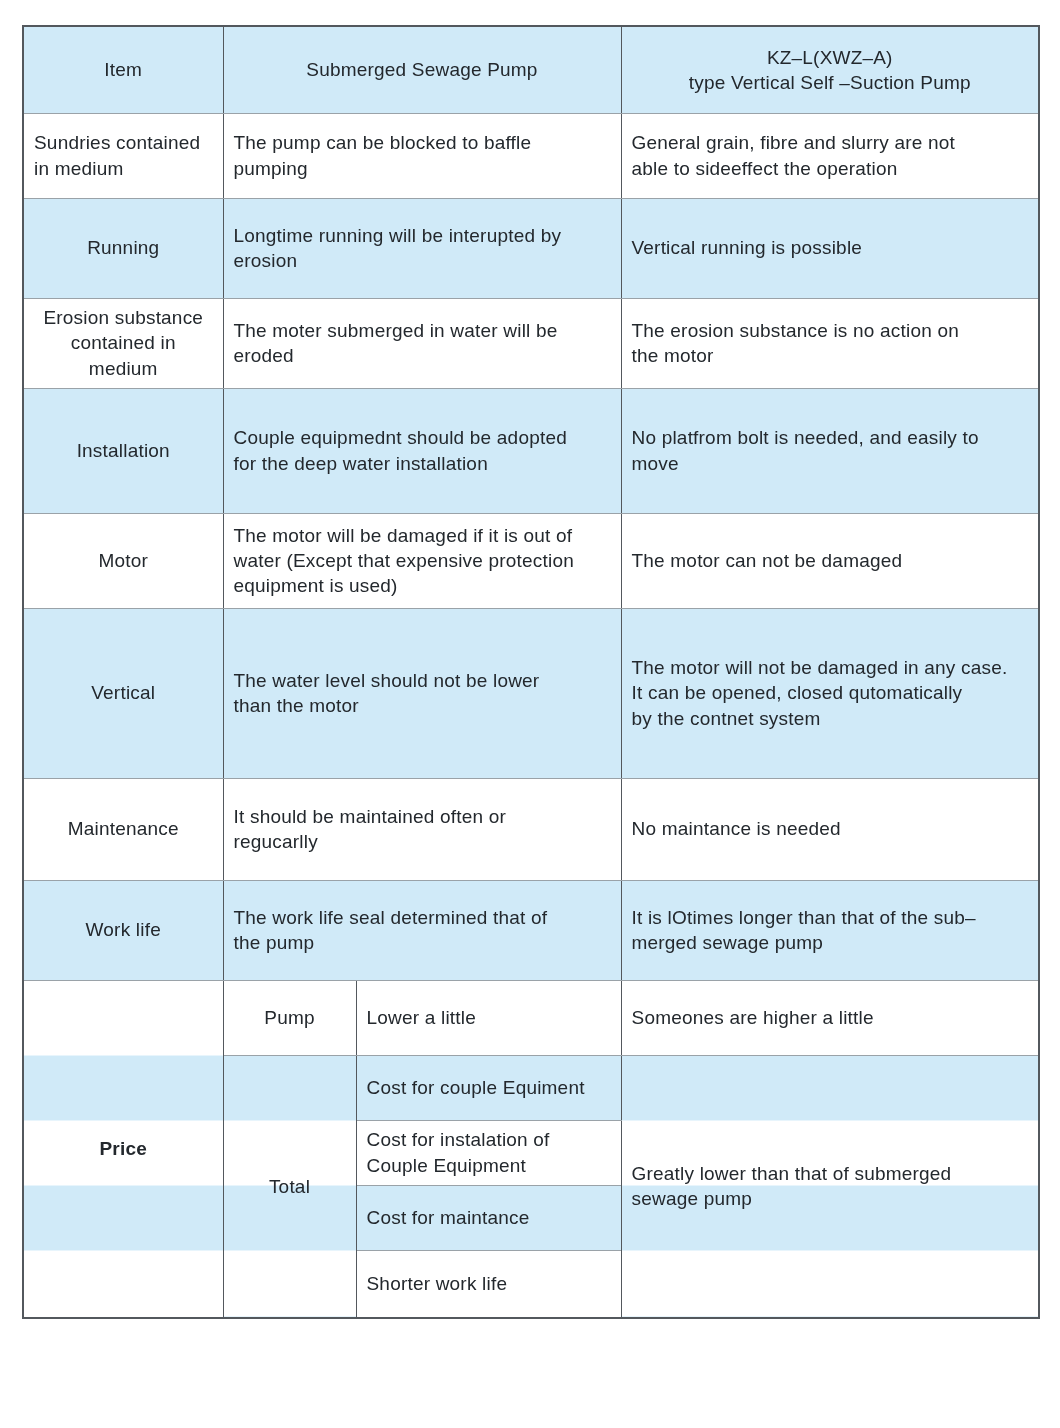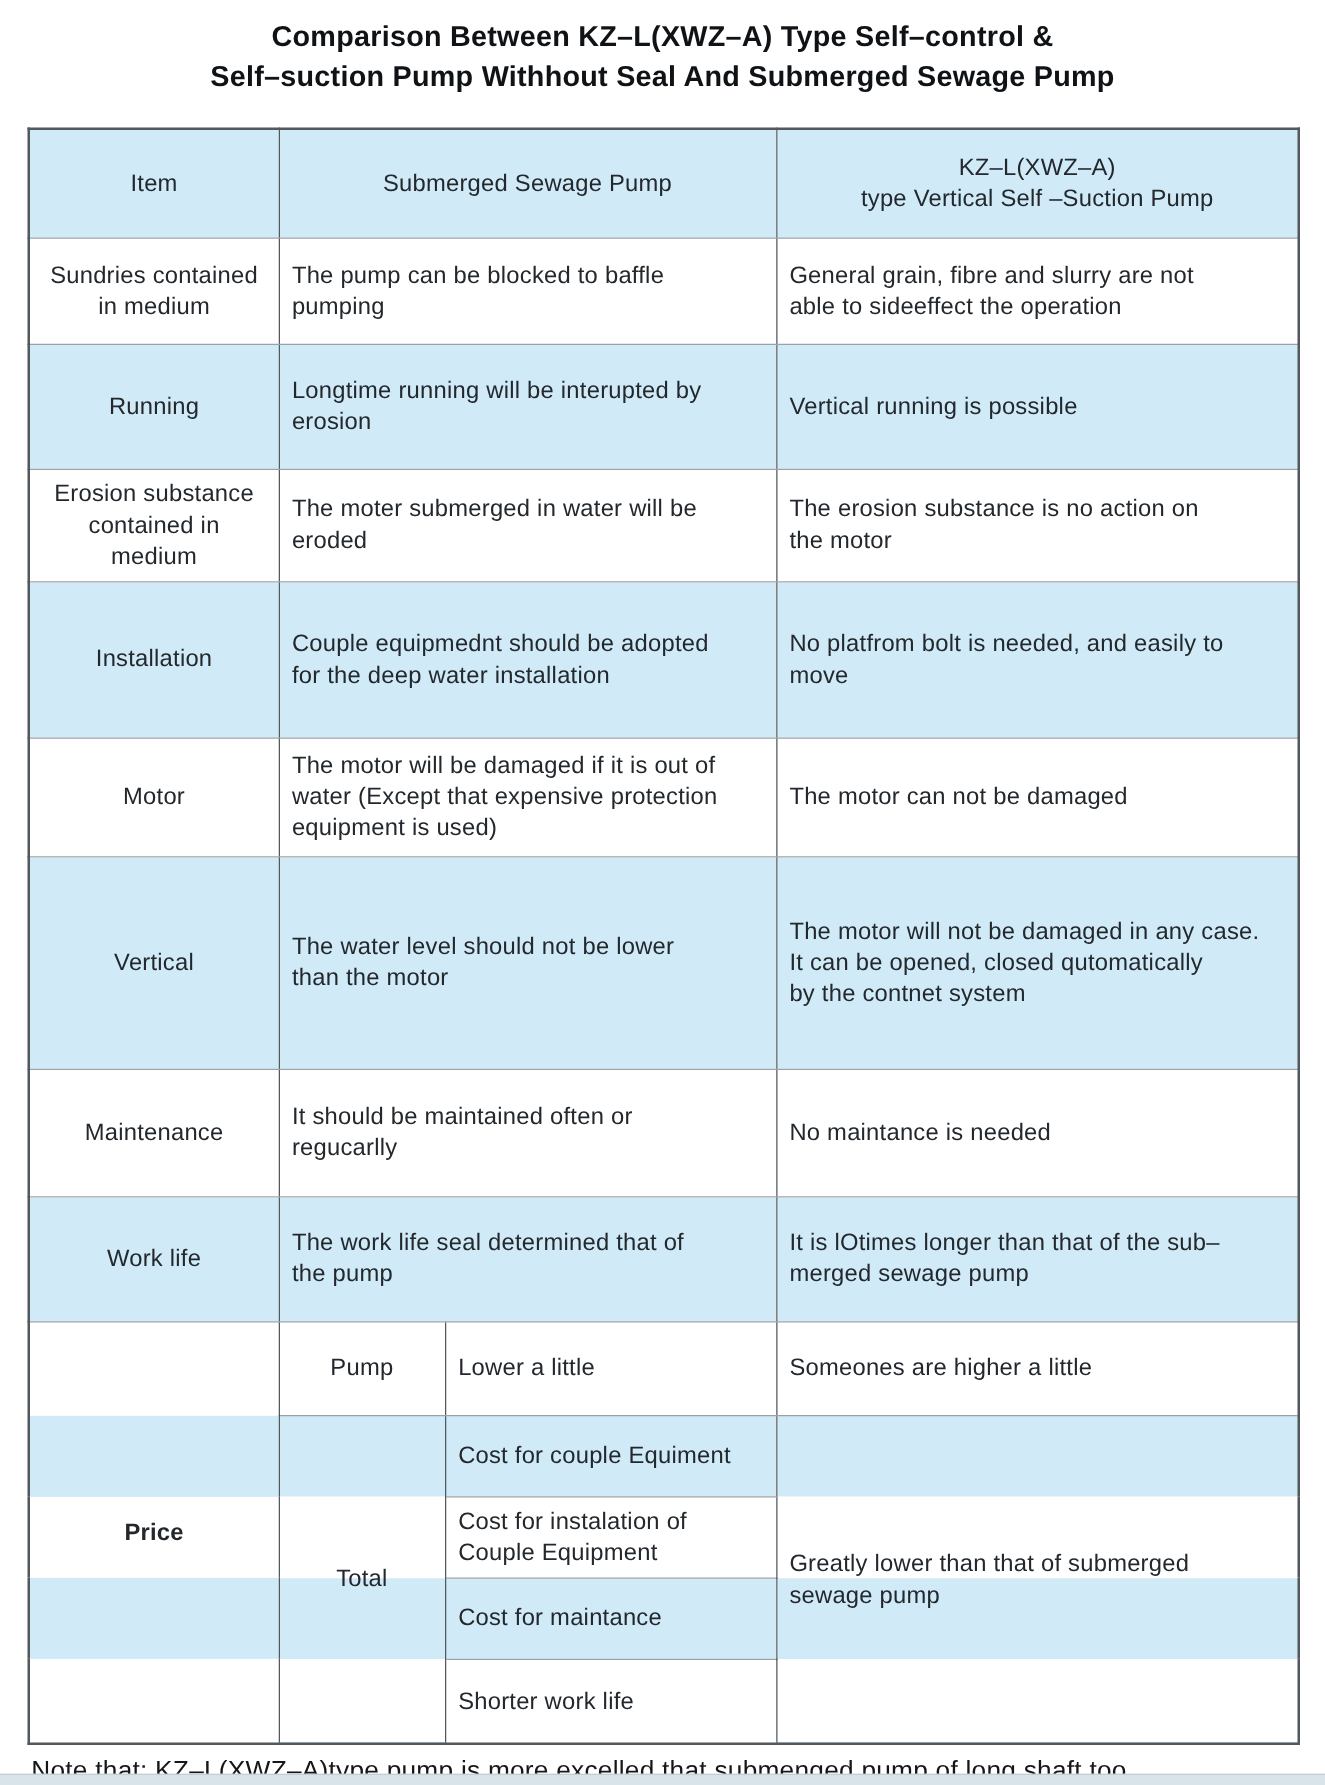--- a/index.html
+++ b/index.html
@@ -38,21 +38,21 @@
     vertical-align: middle;
     font-size: 19px;
     line-height: 1.32;
     letter-spacing: 0.2px;
     white-space: pre-line;
     overflow: hidden;
     padding: 4px 10px;
   }
   .blue { background: #d0eaf8; }
   .c1 { text-align: center; padding: 4px 8px; }
-  .c1-left { text-align: center; padding-left: 11px; }
+  .c1-left { text-align: left; padding-left: 11px; }
   .content { text-align: left; padding: 4px 22px 4px 18px; margin-left: 48px; }
   .just { text-align: justify; }
   td.hdr { text-align: center; line-height: 1.45; }
 
   
   td.price-cell {
     background-image: linear-gradient(to bottom,
       #ffffff 0px, #ffffff 75px,
       #d0eaf8 75px, #d0eaf8 140px,
       #ffffff 140px, #ffffff 205px,
@@ -81,24 +81,20 @@
     width: 100%; height: 8px;
     background: #d8e4ea;
     border-top: 1px solid #c3ced5;
   }
 </style>
 </head>
 <body>
 
 <div class="page">
 
-  <div class="title-block">
-    <div>Comparison Between KZ–L(XWZ–A) Type Self–control &amp;</div>
-    <div>Self–suction Pump Withhout Seal And Submerged Sewage Pump</div>
-  </div>
 
   <table class="cmp">
     <colgroup>
       <col style="width:200px">
         <col style="width:133px">
         <col style="width:265px">
         <col style="width:418px">
     </colgroup>
 
     <tbody>
@@ -197,16 +193,15 @@
     <tr style="height:65px">
       <td class="content blue">Cost for maintance</td>
     </tr>
 
     <tr style="height:68px">
       <td class="content">Shorter work life</td>
     </tr>
   </tbody>
     </table>
 
-  <div class="note">Note that: KZ–L(XWZ–A)type pump is more excelled that submenged pump of long shaft too.</div>
 
   <div class="bottom-strip"></div>
 </div>
 
 </body></html>

